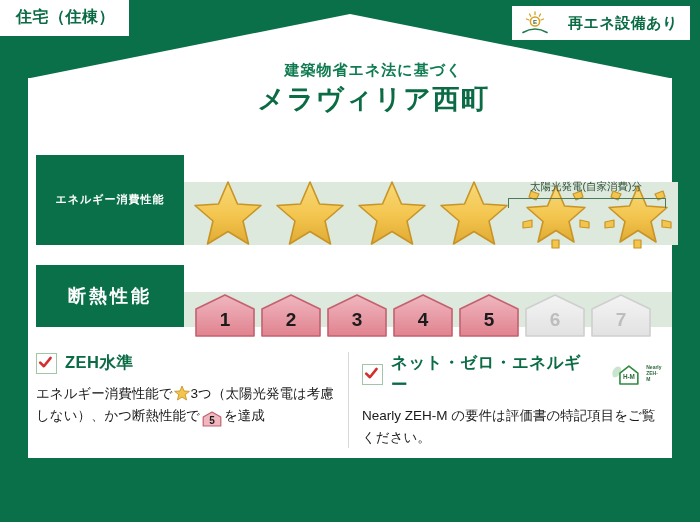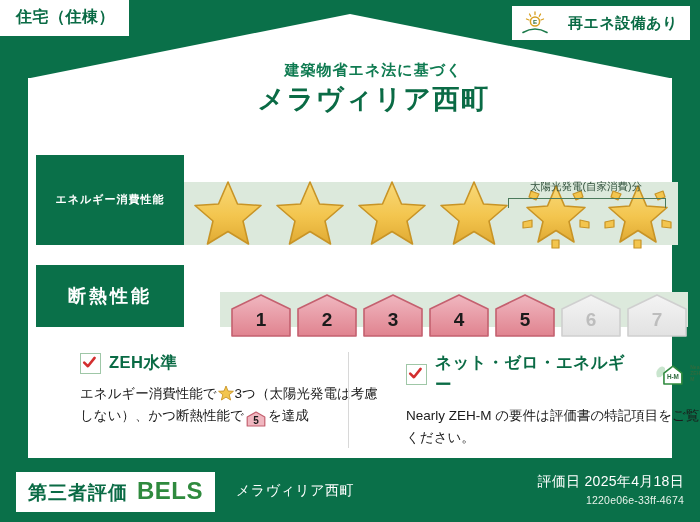--- a/index.html
+++ b/index.html
@@ -42,21 +42,21 @@
   .sun-icon{width:30px;height:24px;display:block;}
 
   
   .title-wrap{position:absolute;left:0;right:0;top:62px;text-align:center;z-index:5;margin-left:47px;}
   .title-sub{font-size:15px;font-weight:bold;color:#0f7b51;letter-spacing:1px;line-height:1;}
   .title-main{font-size:27px;font-weight:bold;color:#0a6b45;letter-spacing:1.5px;margin-top:9px;line-height:1;}
 
   
   .row{position:absolute;display:flex;align-items:stretch;}
   .row-energy{left:36px;top:155px;width:628px;height:90px;}
-  .row-insul {left:36px;top:265px;width:636px;height:62px;gap:36px;}
+  .row-insul {left:36px;top:265px;width:636px;height:62px;}
 
   .row-label{
     background:#0a7049;color:#fff;
     display:flex;align-items:center;justify-content:center;
     font-weight:bold;text-align:center;line-height:1.25;
     letter-spacing:1px;flex:0 0 auto;
   }
   .row-energy .row-label{width:148px;font-size:11px;}
   .row-insul  .row-label{width:148px;font-size:18px;letter-spacing:3px;}
 
@@ -88,21 +88,21 @@
   .house{position:relative;width:62px;height:46px;display:flex;align-items:flex-end;justify-content:center;}
   .house svg{position:absolute;left:0;top:0;width:62px;height:46px;}
   .house .num{
     position:relative;z-index:2;font-size:19px;font-weight:bold;
     line-height:1;padding-bottom:9px;
   }
   .house.on  .num{color:#1b1b1b;}
   .house.off .num{color:#bdbdbd;}
 
   
-  .crit{position:absolute;top:352px;margin-left:44px;}
+  .crit{position:absolute;top:352px;}
   .crit-left{left:36px;width:300px;}
   .crit-right{left:362px;width:300px;}
   .crit-head{display:flex;align-items:center;gap:8px;}
   .checkbox{
     width:19px;height:19px;border:1.6px solid #9fc7a7;background:#fff;
     position:relative;flex:0 0 auto;
   }
   .checkbox svg{position:absolute;left:1px;top:1px;width:15px;height:15px;}
   .crit-title{font-size:16.5px;font-weight:bold;color:#0a6b45;letter-spacing:.5px;}
   .crit-body{
@@ -344,23 +344,14 @@
         </svg>
         <span style="display:flex;flex-direction:column;">
           <span class="lt">Nearly</span>
           <span class="lt">ZEH-M</span>
         </span>
       </span>
     </div>
     <div class="crit-body">Nearly ZEH-M の要件は評価書の特記項目をご覧ください。</div>
   </div>
 
-  <div class="bottom">
-    <div class="bels-badge">
-      <span class="jp">第三者評価</span>
-      <span class="en">BELS</span>
-    </div>
-    <div class="bldg-name">メラヴィリア西町</div>
-    <div class="eval-date">評価日 2025年4月18日</div>
-    <div class="eval-id">1220e06e-33ff-4674</div>
-  </div>
 
 </div>
 
 </body></html>

